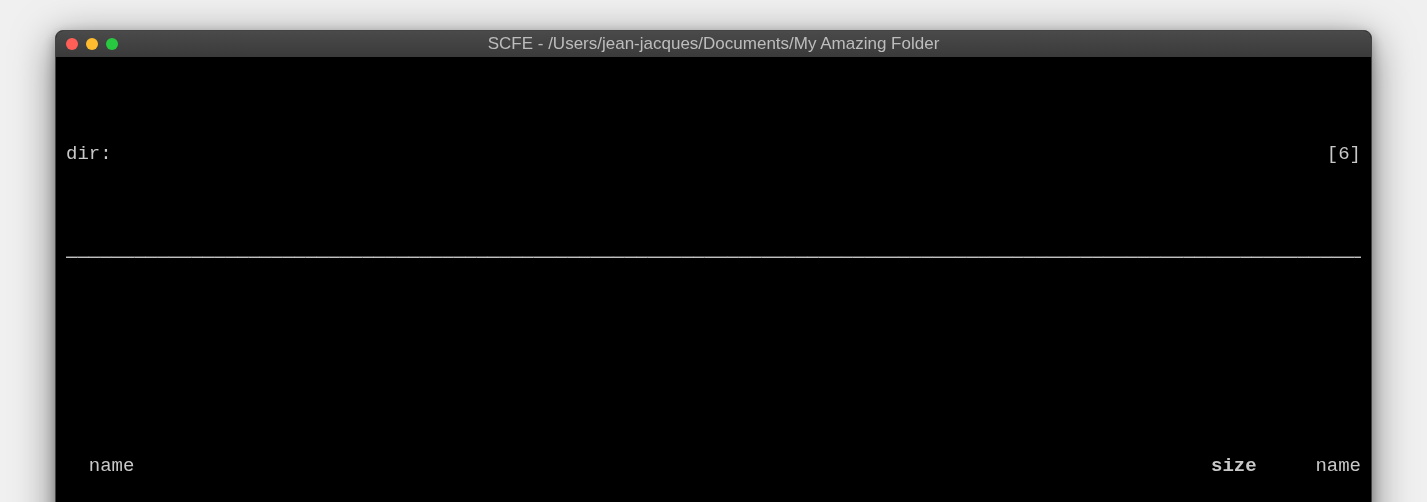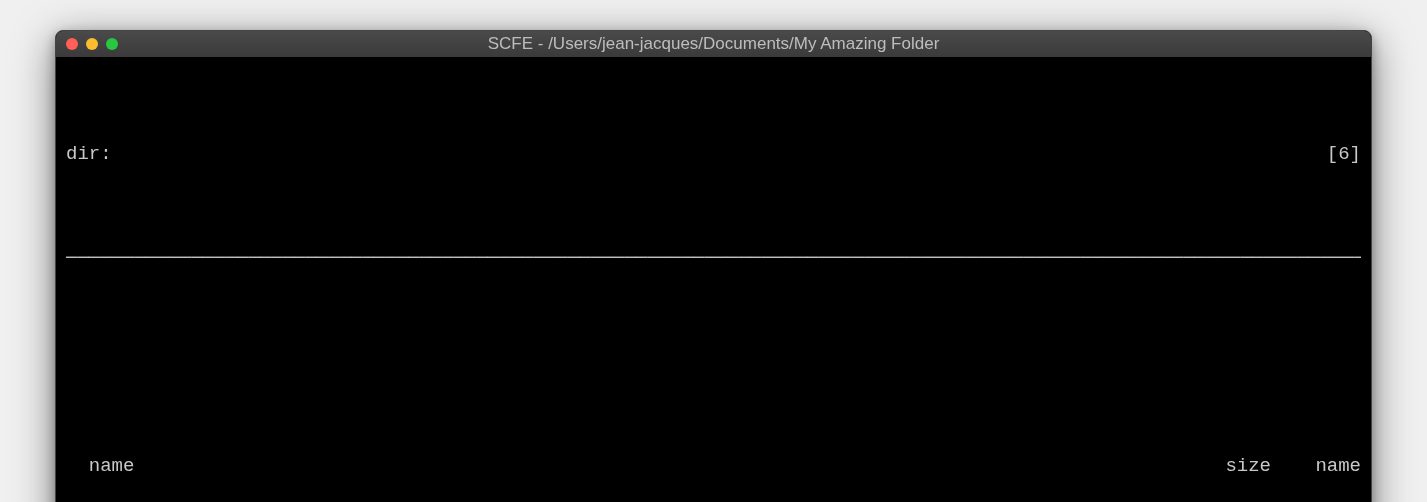--- a/index.html
+++ b/index.html
@@ -60,22 +60,23 @@
   }
   .row .left {
     flex: 0 0 auto;
     text-align: center;
   }
   .row .fill {
     flex: 1 1 auto;
   }
   .row .size {
     flex: 0 0 auto;
-    text-align: right;
+    text-align: left;
     min-width: 60px;
+    font-weight: bold;
   }
   .row .date {
     flex: 0 0 auto;
     text-align: right;
     min-width: 90px;
   }
   .hr {
     color: #c8c8c8;
     overflow: hidden;
     white-space: nowrap;

